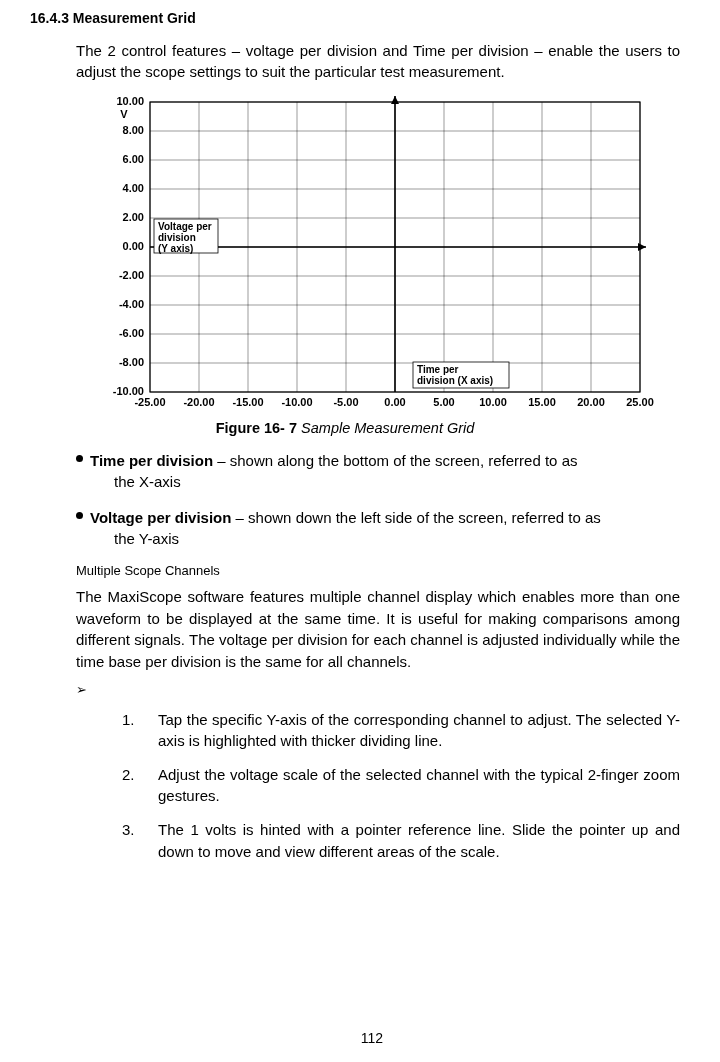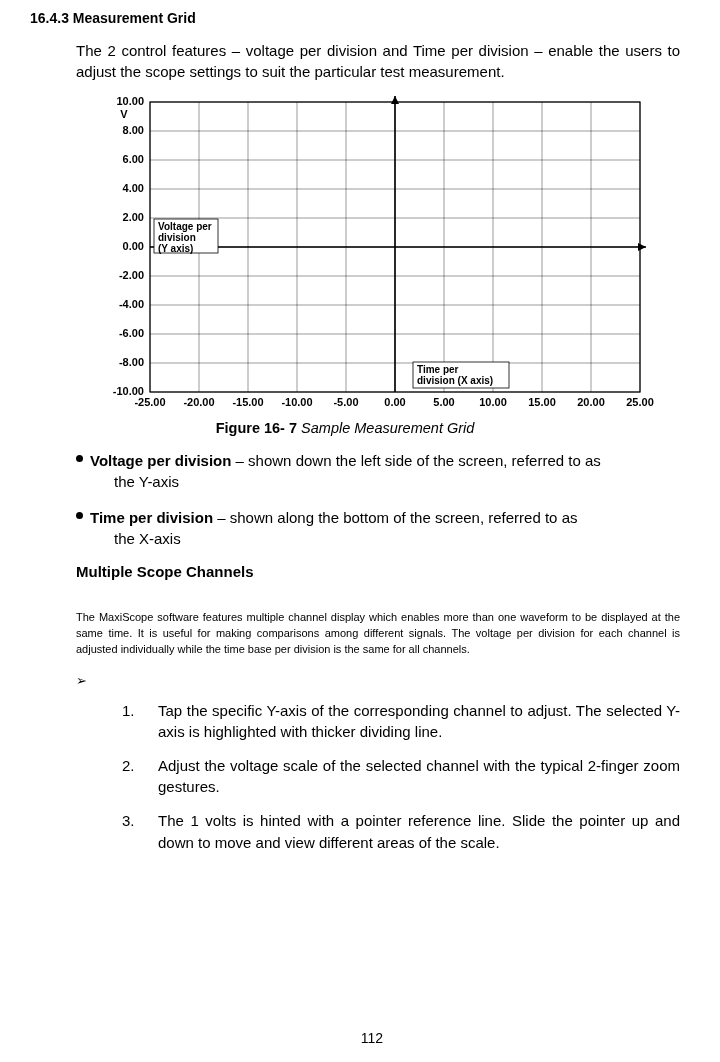--- a/index.html
+++ b/index.html
@@ -57,31 +57,31 @@
       height: 7px;
       border-radius: 50%;
       background: #000;
     }
     .bullet-item .hang {
       display: block;
       padding-left: 24px;
     }
     .inline-first { font-weight: bold; }
     .subheading {
-      font-size: 15px;
-      font-weight: bold;
-      margin-left: 36px;
-      margin-bottom: 30px;
+      font-size: 13px;
+      font-weight: normal;
+      margin-left: 36px;
+      margin-bottom: 8px;
     }
     .body-para {
-      font-size: 11px;
+      font-size: 15px;
       line-height: 1.44;
       text-align: justify;
       margin-left: 36px;
-      margin-bottom: 14px;
+      margin-bottom: 8px;
     }
     .arrow-row {
       display: flex;
       align-items: flex-start;
       margin-left: 36px;
       margin-bottom: 12px;
       font-size: 15px;
     }
     .arrow-glyph {
       width: 32px;
@@ -184,27 +184,27 @@
     </svg>
 </div>
 
 <div class="caption">
   <span class="fig-label">Figure 16- 7</span><span class="fig-title"> Sample Measurement Grid</span>
 </div>
 
 <div class="bullet-list">
   <div class="bullet-item">
     <span class="bullet-dot"></span>
+    <span><span class="inline-first">Time per division</span><span> – shown along the bottom of the screen, referred to as</span></span>
+    <span class="hang">the X-axis</span>
+  </div>
+  <div class="bullet-item">
+    <span class="bullet-dot"></span>
     <span><span class="inline-first">Voltage per division</span><span> – shown down the left side of the screen, referred to as</span></span>
     <span class="hang">the Y-axis</span>
-  </div>
-  <div class="bullet-item">
-    <span class="bullet-dot"></span>
-    <span><span class="inline-first">Time per division</span><span> – shown along the bottom of the screen, referred to as</span></span>
-    <span class="hang">the X-axis</span>
   </div>
 </div>
 
 <div class="subheading">Multiple Scope Channels</div>
 
 <p class="body-para">The MaxiScope software features multiple channel display which enables more than one waveform to be displayed at the same time. It is useful for making comparisons among different signals. The voltage per division for each channel is adjusted individually while the time base per division is the same for all channels.</p>
 
 <div class="arrow-row">
   <span class="arrow-glyph">➢</span>
 </div>

